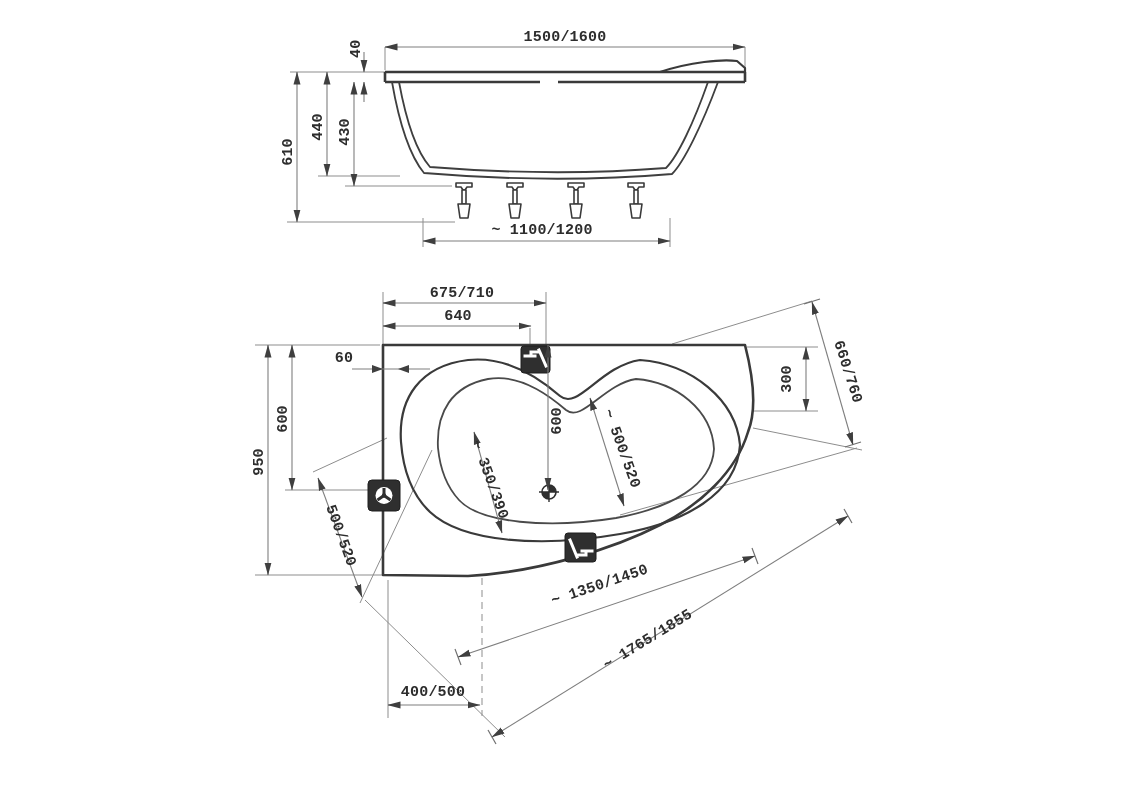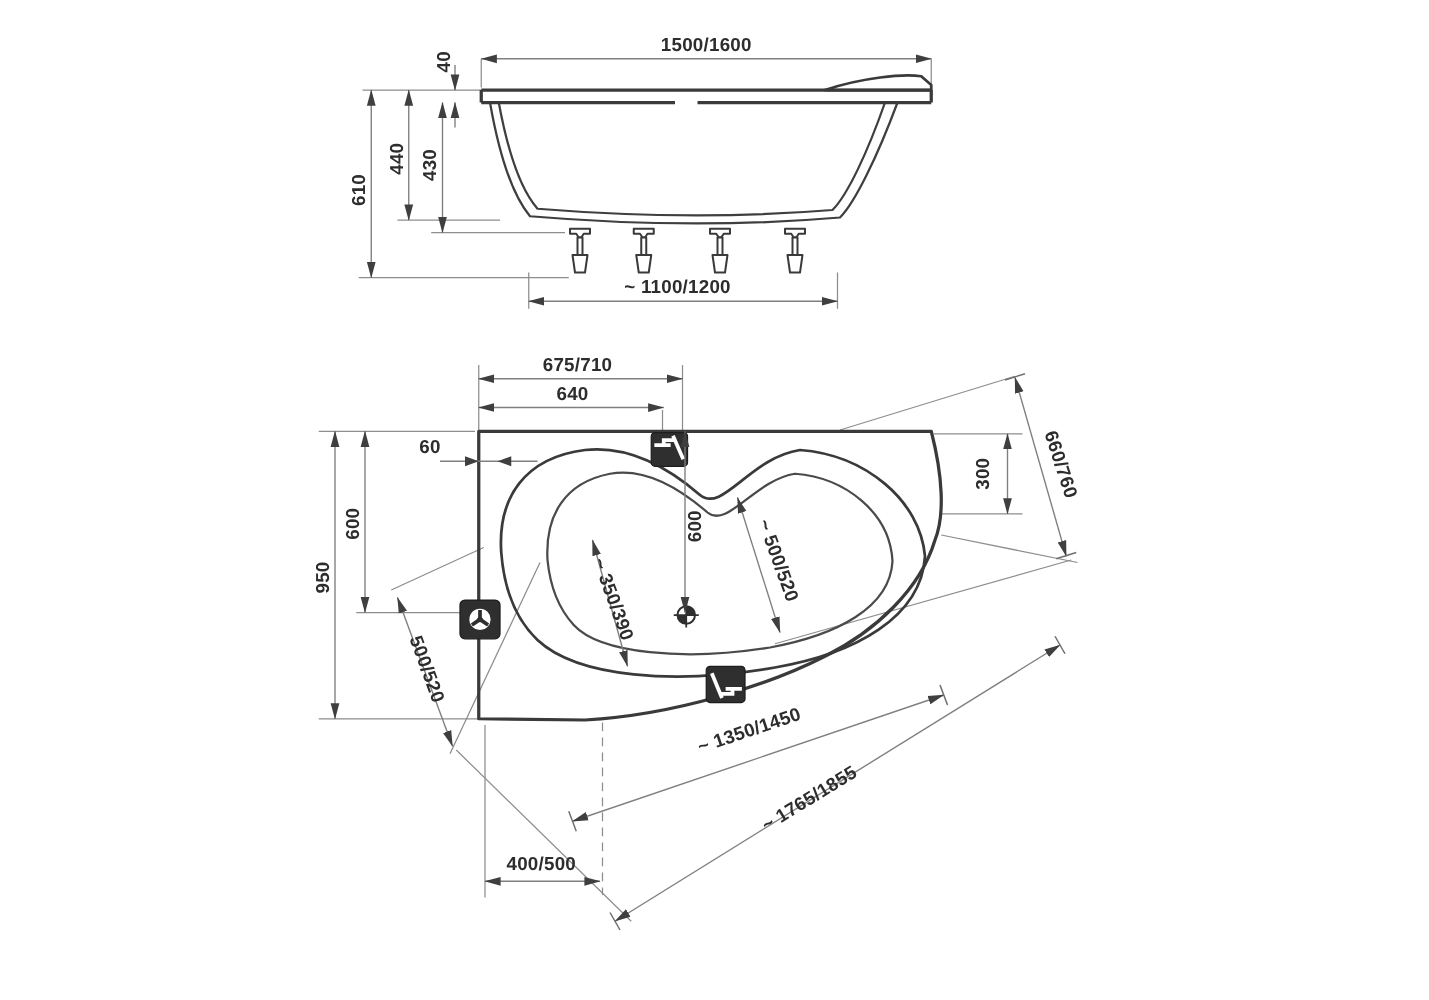--- a/index.html
+++ b/index.html
@@ -1,17 +1,17 @@
 <!DOCTYPE html>
 <html><head>
 <meta charset="utf-8">
 <style>
   html,body{margin:0;padding:0;background:#ffffff;}
   .canvas{position:relative;width:1143px;height:800px;background:#ffffff;overflow:hidden;
-          font-family:Liberation Sans, sans-serif;}
+          font-family:Liberation Mono, monospace;}
   svg{display:block;}
   .outline{stroke:#3a3a3a;stroke-width:2.6;fill:none;stroke-linejoin:round;}
   .outline-f{stroke:#3a3a3a;stroke-width:2.2;fill:#ffffff;stroke-linejoin:round;}
   .basin{stroke:#3a3a3a;stroke-width:2.2;fill:none;}
   .basin2{stroke:#4a4a4a;stroke-width:1.8;fill:none;}
   .shell{stroke:#3f3f3f;stroke-width:1.8;fill:none;}
   .dim{stroke:#7f7f7f;stroke-width:1.1;fill:none;}
   .ext{stroke:#8d8d8d;stroke-width:1;fill:none;}
   .tick{stroke:#6f6f6f;stroke-width:1.2;fill:none;}
   .dash{stroke:#8d8d8d;stroke-width:1;fill:none;stroke-dasharray:7 5;}

